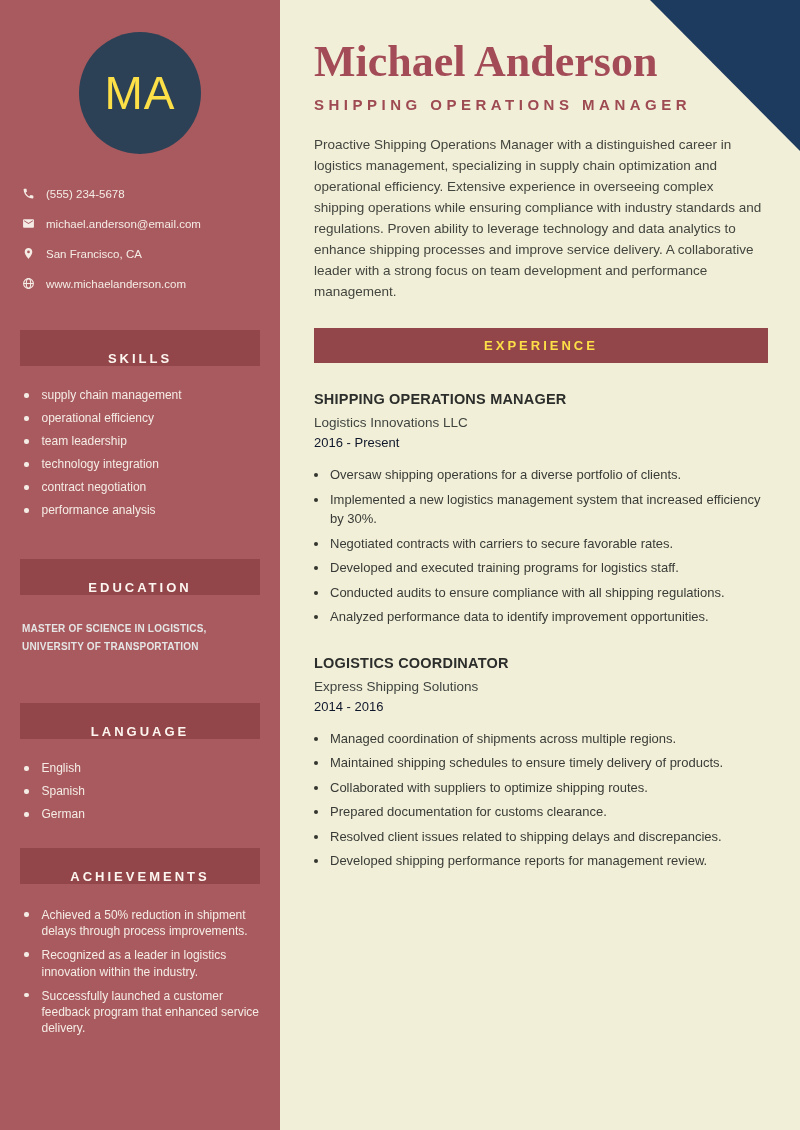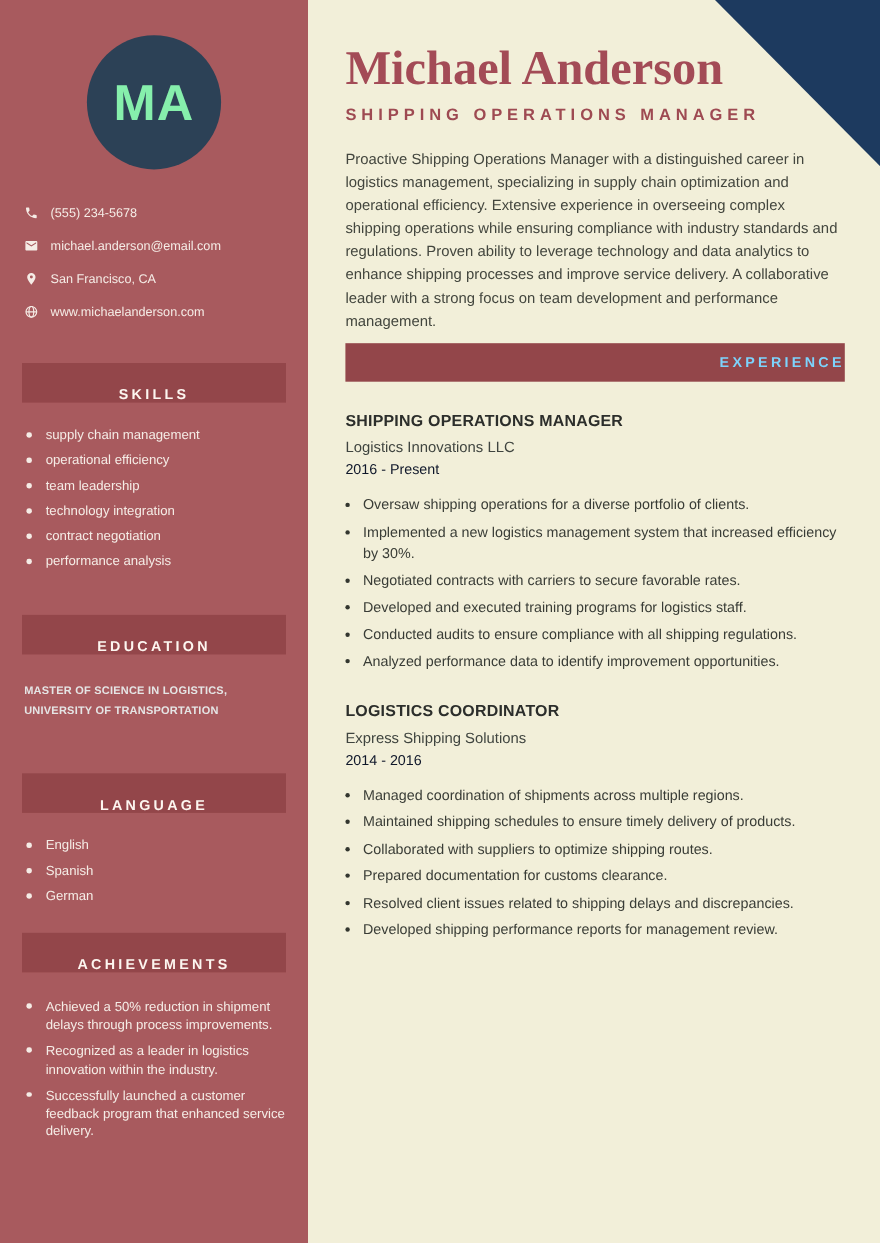--- a/index.html
+++ b/index.html
@@ -16,22 +16,22 @@
     flex:0 0 280px; width:280px;
     background:var(--sidebar-bg,#a85a5e);
     color:#f6ede8;
     position:relative; z-index:2;
   }
   .avatar {
     width:122px; height:122px; border-radius:50%;
     background:var(--avatar-bg,#2c4156);
     margin:32px auto 0;
     display:flex; align-items:center; justify-content:center;
-    font-size:46px; font-weight:700; letter-spacing:1px;
-    color:#86efac;
+    font-size:46px; font-weight:400; letter-spacing:1px;
+    color:#fde047;
   }
   .contact { margin:33px 14px 0 22px; }
   .contact-row {
     display:flex; align-items:flex-end; gap:11px;
     margin-bottom:17px;
     font-size:11.5px; color:#f5ece6;
   }
   .contact-row svg { flex:none; display:block; }
 
   .side-bar-header {
@@ -91,24 +91,24 @@
     font-size:15px; font-weight:bold; letter-spacing:4.5px;
     color:#9e4a52;
   }
   .summary {
     margin-top:21px; max-width:450px;
     font-size:13.5px; line-height:1.56;
     color:var(--body-text,#43463e);
   }
 
   .exp-bar {
-    margin-top:10px; height:35px;
+    margin-top:26px; height:35px;
     background:var(--section-bar-bg,#93464a);
-    display:flex; align-items:center; justify-content:flex-end;
-    color:#7dd3fc; font-weight:bold; font-size:13px; letter-spacing:3px;
+    display:flex; align-items:center; justify-content:center;
+    color:#fde047; font-weight:bold; font-size:13px; letter-spacing:3px;
   }
   .job { margin-top:28px; }
   .job-title  { font-size:14.5px; font-weight:bold; color:#2c2e2b; letter-spacing:0.2px; }
   .job-company{ margin-top:8px; font-size:13.5px; color:#3f443f; }
   .job-dates  { margin-top:5px; font-size:13px;  color:#0f172a; }
   .job-bullets{ margin-top:15px; }
   .bullet-row {
     display:flex; gap:12px; margin-bottom:5px;
     font-size:13px; line-height:1.5; color:#393c36;
     max-width:452px;

